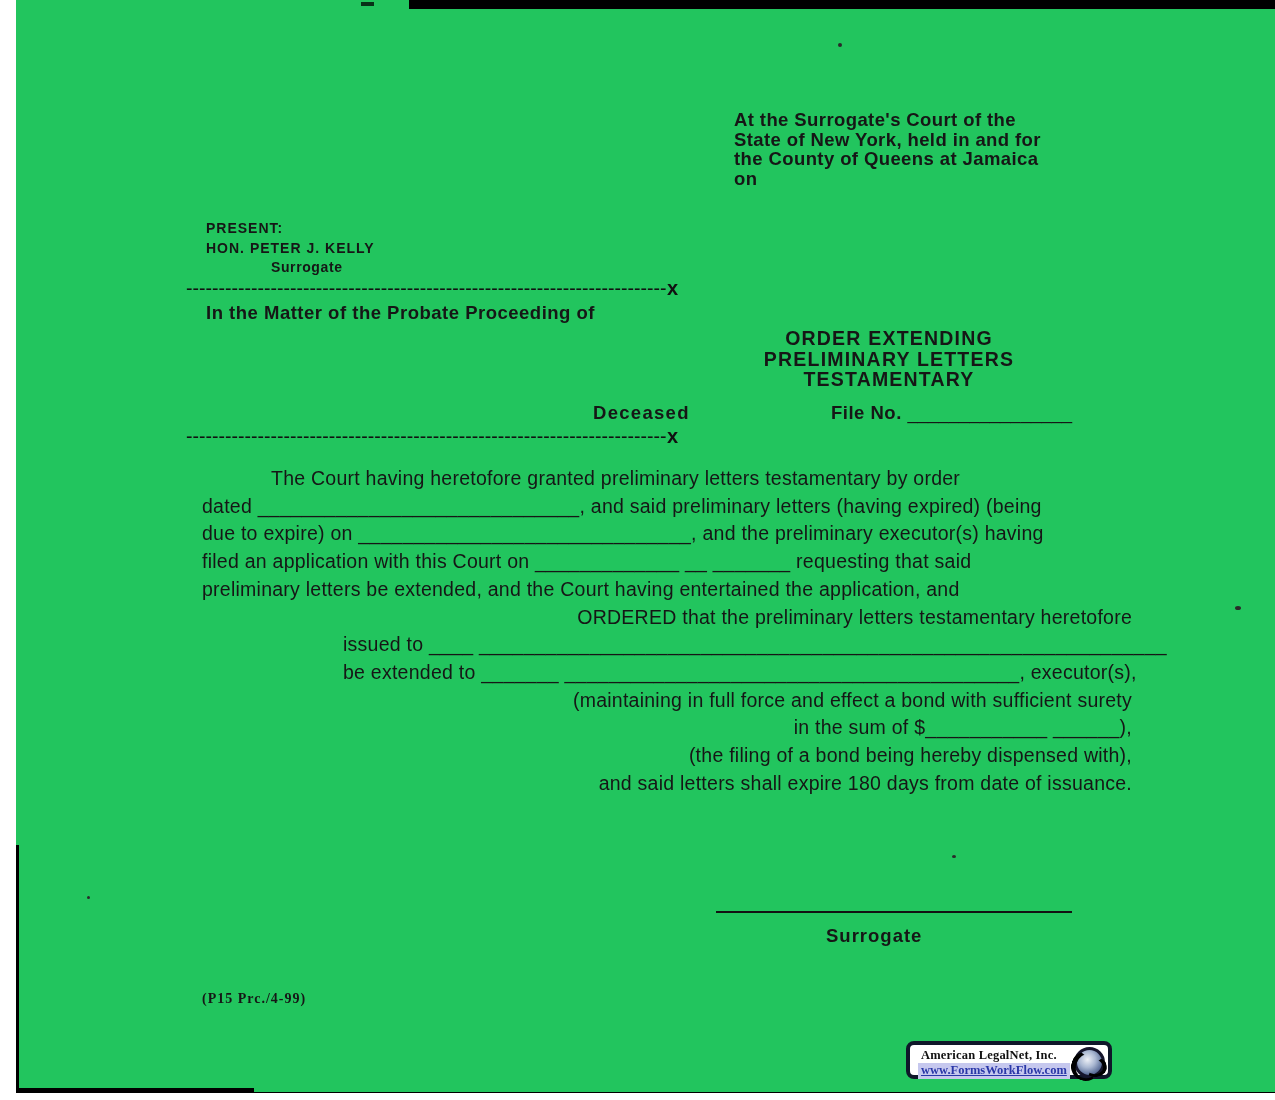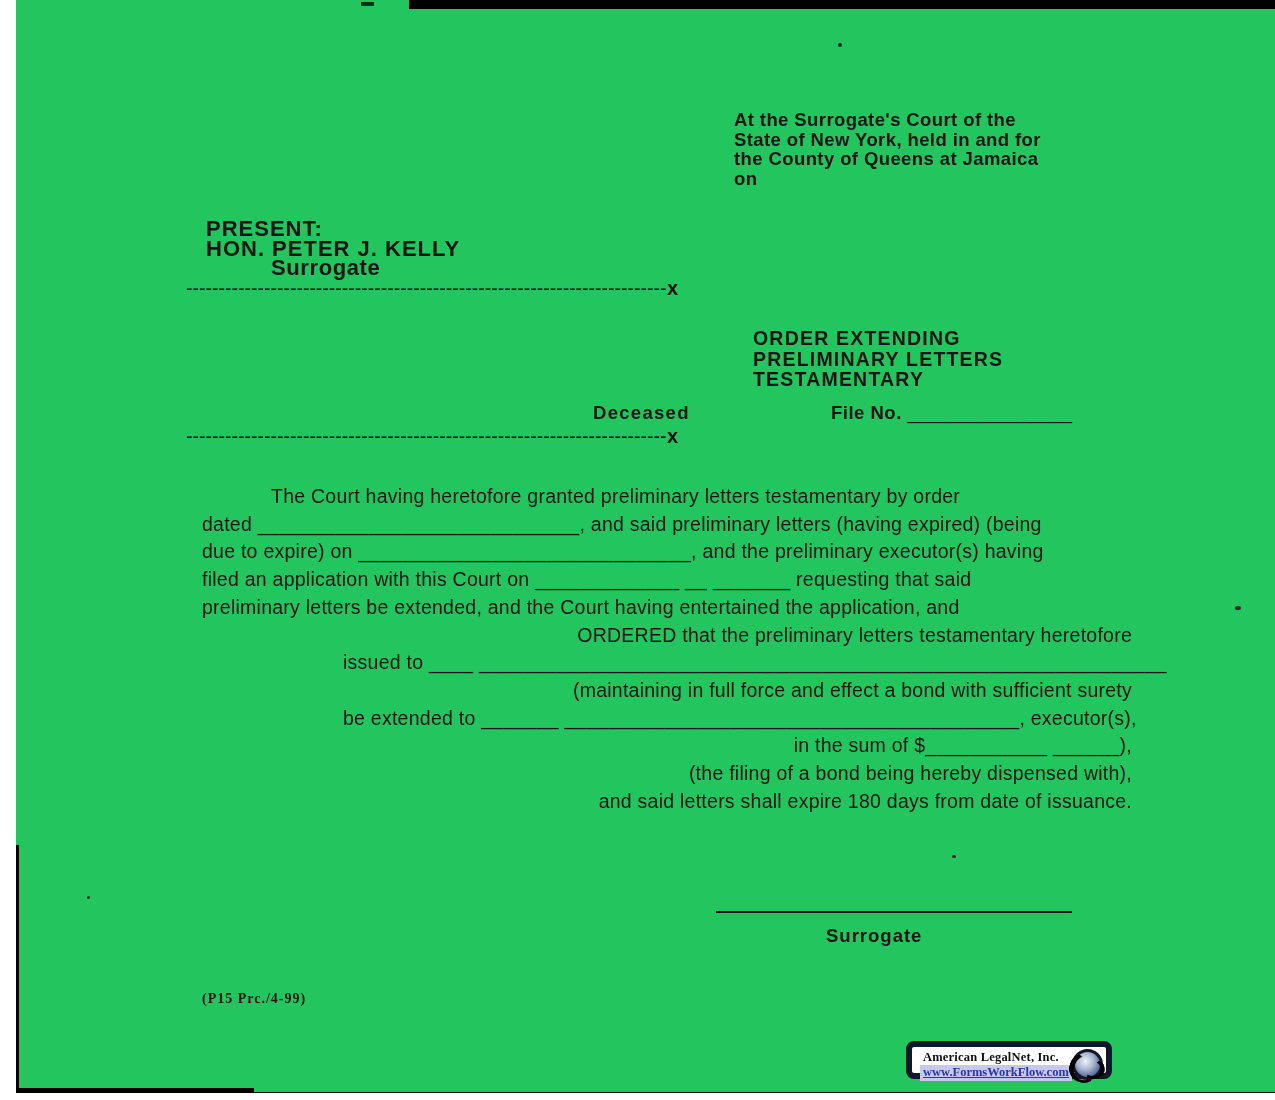--- a/index.html
+++ b/index.html
@@ -11,41 +11,41 @@
     font-family:"Liberation Sans",sans-serif;
     color:#161616;
     margin-left:16px;
   }
   .abs{position:absolute;}
   
   .bar{background:#000;}
   .speck{background:#2a2a2a;border-radius:50%;}
   
   .court-head{left:718px;top:110px;width:390px;font-size:18.5px;line-height:19.5px;font-weight:700;letter-spacing:.4px;}
-  .present-block{left:190px;top:219px;font-size:22px;line-height:19.5px;font-weight:700;letter-spacing:1px;}
+  .present-block{left:190px;top:219px;font-size:14px;line-height:19.5px;font-weight:700;letter-spacing:1px;}
   .present-block .indent{padding-left:65px;letter-spacing:.6px;}
   .dashline{height:24px;line-height:24px;font-size:19.5px;white-space:nowrap;color:#111;}
   .dashline .dashes{display:inline-block;width:481px;overflow:hidden;vertical-align:bottom;letter-spacing:0;}
   .dashline .endx{font-weight:700;font-size:20px;vertical-align:bottom;}
   .matter{left:190px;top:302px;font-size:18.5px;font-weight:700;letter-spacing:.5px;}
-  .order-title{left:737px;top:328px;width:350px;text-align:left;font-size:19.5px;line-height:20.5px;font-weight:700;letter-spacing:1.2px;}
+  .order-title{left:698px;top:328px;width:350px;text-align:center;font-size:19.5px;line-height:20.5px;font-weight:700;letter-spacing:1.2px;}
   .deceased{left:577px;top:402px;font-size:18.5px;font-weight:700;letter-spacing:1.3px;}
   .fileno{left:815px;top:402px;font-size:18.5px;font-weight:700;letter-spacing:.5px;white-space:pre;}
   .fileno .blankline{font-weight:400;letter-spacing:0;}
   
-  .body-block{left:186px;top:483px;width:930px;font-size:19.5px;letter-spacing:.25px;}
+  .body-block{left:186px;top:465px;width:930px;font-size:19.5px;letter-spacing:.25px;}
   .bline{line-height:27.7px;white-space:pre;}
   .bline.first{text-indent:69px;}
   .ordered-group{margin-left:141px;text-align:right;}
   
   .sig-line{left:700px;top:911px;width:356px;border-top:2.5px solid #121212;}
   .sig-label{left:810px;top:925px;font-size:18.5px;font-weight:700;letter-spacing:1px;}
   
   .form-code{left:186px;top:991px;font-family:"Liberation Serif",serif;font-size:14px;font-weight:700;letter-spacing:1px;}
-  .aln-box{left:890px;top:1041px;width:206px;height:38px;border:6px solid #0f172a;border-radius:8px;background:#fff;box-sizing:border-box;}
+  .aln-box{left:890px;top:1041px;width:206px;height:38px;border:4px solid #0f172a;border-radius:8px;background:#fff;box-sizing:border-box;}
   .aln-company{position:absolute;left:11px;top:3px;font-family:"Liberation Serif",serif;font-size:12.5px;font-weight:700;color:#101010;letter-spacing:.2px;}
   .aln-url{position:absolute;left:8px;top:18px;font-family:Liberation Serif, serif;font-size:12.5px;font-weight:700;color:#2a37a8;text-decoration:underline;background:#c6c8ee;padding:0 3px 1px 3px;}
   .globe{position:absolute;right:3px;top:2px;width:31px;height:31px;border-radius:50%;
     background:radial-gradient(circle at 42% 38%, #eef1f7 0%, #aab8d2 38%, #62759e 68%, #27355a 100%);
     border:3px solid #15152c;box-sizing:border-box;}
   .globe::before{content:"";position:absolute;left:-6px;top:2px;width:22px;height:24px;border-radius:50%;
     border-left:5px solid #000;border-bottom:3px solid #000;border-top:2px solid transparent;border-right:2px solid transparent;transform:rotate(18deg);}
   .globe::after{content:"";position:absolute;right:-5px;bottom:-2px;width:16px;height:14px;border-radius:50%;
     border-right:4px solid #000;border-bottom:3px solid #000;border-top:2px solid transparent;border-left:2px solid transparent;transform:rotate(-12deg);}
 </style>
@@ -72,20 +72,21 @@
   </div>
 
   <div class="abs present-block">
     <div>PRESENT:</div>
     <div>HON. PETER J. KELLY</div>
     <div class="indent">Surrogate</div>
   </div>
 
   <div class="abs dashline" style="left:170px;top:276px;"><span class="dashes">--------------------------------------------------------------------------------------------</span><span class="endx">x</span></div>
 
+  <div class="abs matter">In the Matter of the Probate Proceeding of</div>
 
   <div class="abs order-title">
     <div>ORDER EXTENDING</div>
     <div>PRELIMINARY LETTERS</div>
     <div>TESTAMENTARY</div>
   </div>
 
   <div class="abs deceased">Deceased</div>
   <div class="abs fileno"><span>File No. </span><span class="blankline">________________</span></div>
 
@@ -93,22 +94,22 @@
 
   <div class="abs body-block">
     <div class="bline first">The Court having heretofore granted preliminary letters testamentary by order</div>
     <div class="bline">dated _____________________________, and said preliminary letters (having expired) (being</div>
     <div class="bline">due to expire) on ______________________________, and the preliminary executor(s) having</div>
     <div class="bline">filed an application with this Court on _____________ __ _______ requesting that said</div>
     <div class="bline">preliminary letters be extended, and the Court having entertained the application, and</div>
     <div class="ordered-group">
       <div class="bline">ORDERED that the preliminary letters testamentary heretofore</div>
       <div class="bline">issued to ____ ______________________________________________________________</div>
+      <div class="bline">be extended to _______ _________________________________________, executor(s),</div>
       <div class="bline">(maintaining in full force and effect a bond with sufficient surety</div>
-      <div class="bline">be extended to _______ _________________________________________, executor(s),</div>
       <div class="bline"> in the sum of $___________ ______),</div>
       <div class="bline">(the filing of a bond being hereby dispensed with),</div>
       <div class="bline">and said letters shall expire 180 days from date of issuance.</div>
     </div>
   </div>
 
   <div class="abs sig-line"></div>
   <div class="abs sig-label">Surrogate</div>
 
   <div class="abs form-code">(P15 Prc./4-99)</div>

